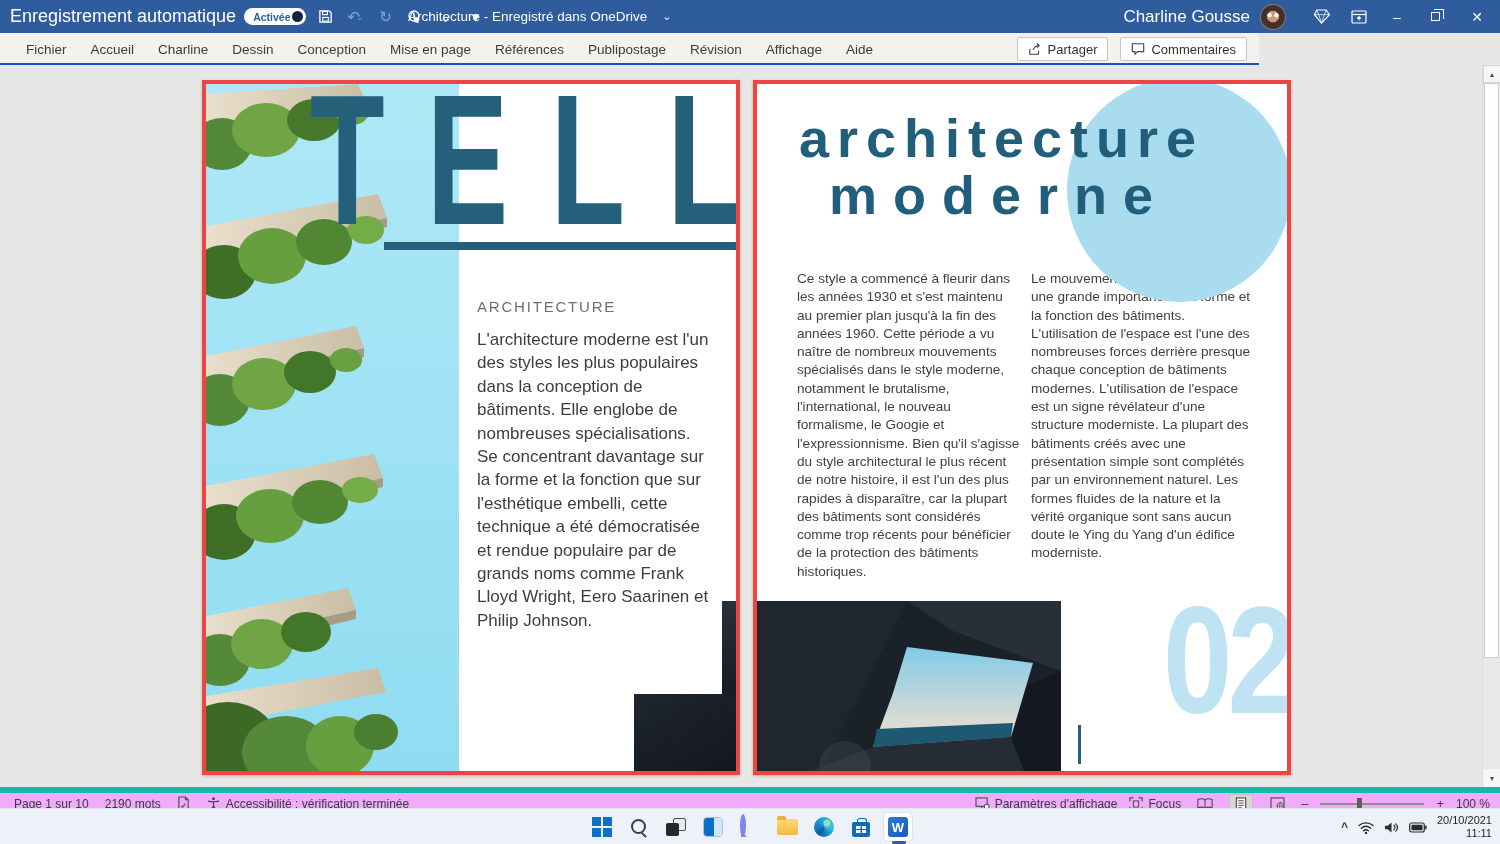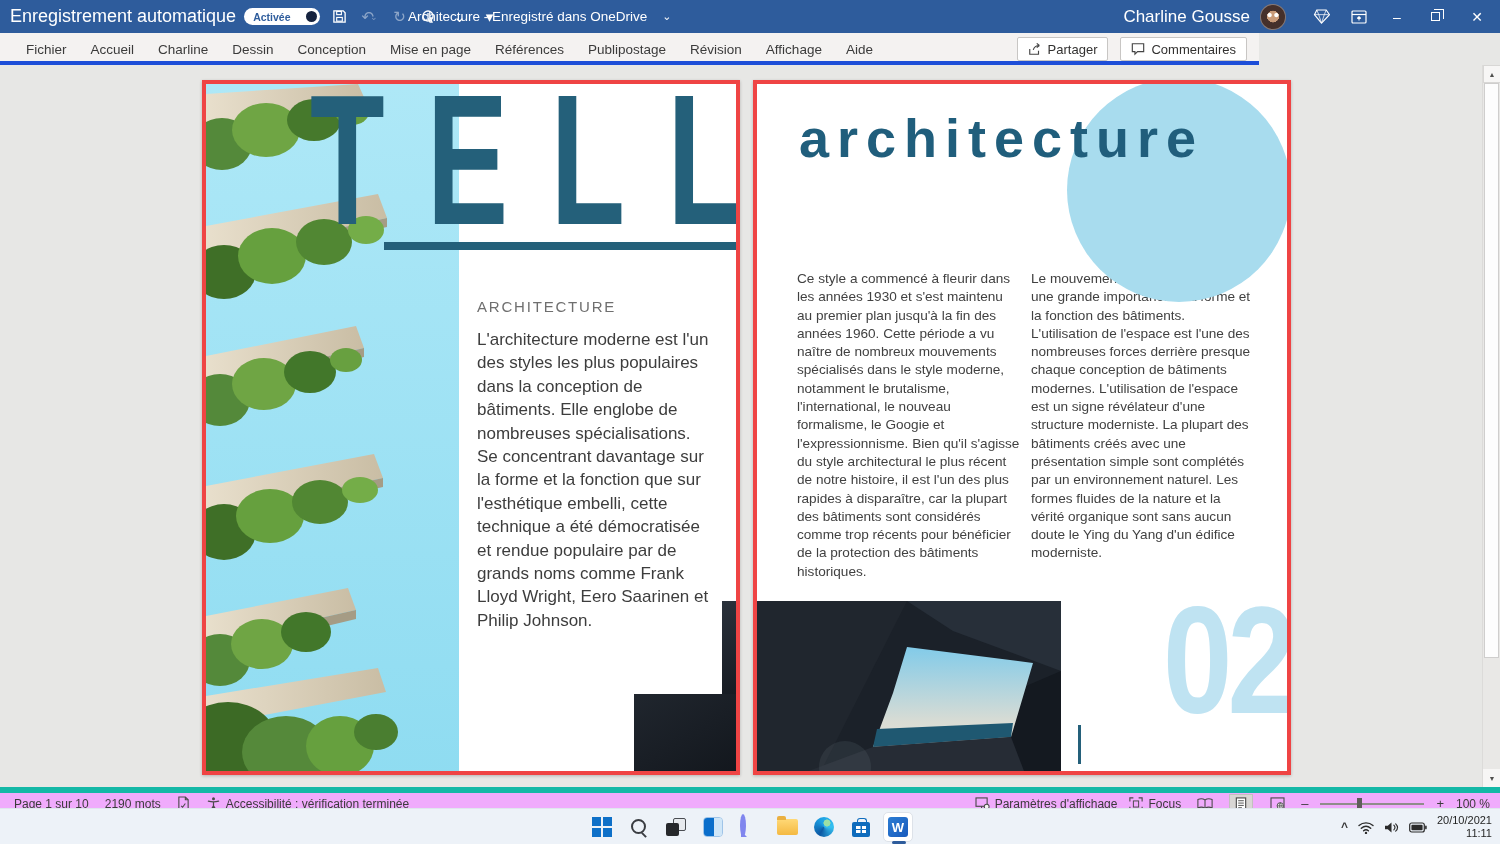--- a/index.html
+++ b/index.html
@@ -4,21 +4,21 @@
 <style>
   * { margin:0; padding:0; box-sizing:border-box; }
   html,body { width:1500px; height:844px; overflow:hidden; }
   body { font-family:"Liberation Sans", sans-serif; background:#e7e7e5; }
   .screen { position:relative; width:1500px; height:844px; overflow:hidden; }
 
   
   .titlebar { position:absolute; left:0; top:0; width:1500px; height:33px; background:#2e5c9c; color:#fff; }
   .tb-left { position:absolute; left:10px; top:0; height:33px; display:flex; align-items:center; gap:8px; }
   .autosave-label { font-size:18px; }
-  .toggle { display:flex; align-items:center; gap:16px; background:#fff; border-radius:9px; height:17px; padding:0 3px 0 9px; }
+  .toggle { display:flex; align-items:center; gap:2px; background:#fff; border-radius:9px; height:17px; padding:0 3px 0 9px; }
   .toggle-text { color:#2e5c9c; font-size:10.5px; font-weight:bold; }
   .toggle-knob { width:11px; height:11px; border-radius:50%; background:#16233f; }
   .qat-btn { display:flex; align-items:center; justify-content:center; width:22px; height:24px; color:#fff; font-size:15px; }
   .qat-btn.disabled { opacity:.45; }
   .qat-btn svg { display:block; }
   .tiny-chev { font-size:9px; margin-left:-4px; opacity:.8; }
   .tb-title { position:absolute; left:408px; top:0; height:33px; display:flex; align-items:center; gap:15px; font-size:13.5px; }
   .tb-title .chev { font-size:11px; opacity:.95; }
   .searchbox { position:absolute; left:658px; top:4px; width:274px; height:25px; background:#b5c4da; border:1px solid #d6dde8; border-radius:2px; display:flex; align-items:center; padding:0 8px; color:#1e3055; }
   .searchbox .ph { font-size:13px; margin-left:24px; flex:1; }
@@ -31,21 +31,21 @@
                 radial-gradient(circle at 50% 48%, #c99b79 0 34%, #45302b 35%);
     border:1px solid rgba(255,255,255,.35); }
   .tb-icon-btn { width:38px; height:33px; display:flex; align-items:center; justify-content:center; color:#fff; }
   .tb-icon-btn.close { width:46px; }
   .glyph-min { font-size:14px; }
   .glyph-close { font-size:14px; }
   .restore-shape { position:relative; width:9px; height:9px; border:1.3px solid #fff; }
   .restore-shape::before { content:""; position:absolute; left:2px; top:-4.5px; width:9px; height:9px; border:1.3px solid #fff; border-left:none; border-bottom:none; }
 
   
-  .ribbonrow { position:absolute; left:0; top:33px; width:1259px; height:32px; background:#f4f2f1; border-bottom:4px solid #1d4ed8;text-align:center; }
+  .ribbonrow { position:absolute; left:0; top:33px; width:1259px; height:32px; background:#f4f2f1; border-bottom:2px solid #1d4ed8;text-align:center; }
   .tabs { position:absolute; left:14px; top:0; height:32px; display:flex; align-items:center; }
   .tab { font-size:13.5px; color:#3b3b3b; padding:0 12px; height:32px; display:flex; align-items:center; white-space:nowrap; }
   .ribbon-actions { position:absolute; right:12px; top:4px; display:flex; gap:12px; }
   .rb-btn { display:flex; align-items:center; gap:6px; height:24px; padding:0 10px; background:#fff; border:1px solid #c8c6c4; border-radius:2px; font-size:13px; color:#323130; }
   .rb-btn svg { display:block; }
 
   
   .docarea { position:absolute; left:0; top:65px; width:1500px; height:722px; background:#e7e7e5; overflow:hidden; }
   .page { position:absolute; top:15px; width:538px; height:695px; background:#fff; border:4px solid #ef4444; box-shadow:0 1px 3px rgba(0,0,0,.22); overflow:hidden; }
   .page-left { left:202px; }
@@ -288,20 +288,21 @@
       <div class="left-body">L'architecture moderne est l'un des styles les plus populaires dans la conception de bâtiments. Elle englobe de nombreuses spécialisations.
 Se concentrant davantage sur la forme et la fonction que sur l'esthétique embelli, cette technique a été démocratisée et rendue populaire par de grands noms comme Frank Lloyd Wright, Eero Saarinen et Philip Johnson.</div>
       <div class="dark-bar"></div>
       <div class="dark-block"></div>
     </div>
 
     <div class="page page-right">
       <div class="blue-circle"></div>
       <div class="rp-title">
         <div class="rp-line1">architecture</div>
+        <div class="rp-line2">moderne</div>
       </div>
       <div class="col col1">Ce style a commencé à fleurir dans les années 1930 et s'est maintenu au premier plan jusqu'à la fin des années 1960. Cette période a vu naître de nombreux mouvements spécialisés dans le style moderne, notamment le brutalisme, l'international, le nouveau formalisme, le Googie et l'expressionnisme. Bien qu'il s'agisse du style architectural le plus récent de notre histoire, il est l'un des plus rapides à disparaître, car la plupart des bâtiments sont considérés comme trop récents pour bénéficier de la protection des bâtiments historiques.</div>
       <div class="col col2">Le mouvement moderne accorde une grande importance à la forme et la fonction des bâtiments. L'utilisation de l'espace est l'une des nombreuses forces derrière presque chaque conception de bâtiments modernes. L'utilisation de l'espace est un signe révélateur d'une structure moderniste. La plupart des bâtiments créés avec une présentation simple sont complétés par un environnement naturel. Les formes fluides de la nature et la vérité organique sont sans aucun doute le Ying du Yang d'un édifice moderniste.</div>
       <svg class="darkphoto-svg" viewBox="0 0 304 178" preserveAspectRatio="none">
         <defs>
           <linearGradient id="open-sky" x1="0" y1="0" x2="0" y2="1">
             <stop offset="0" stop-color="#82cbe9"></stop>
               <stop offset="0.75" stop-color="#d9dcd4"></stop>
               <stop offset="1" stop-color="#e2e0d6"></stop>
           </linearGradient>

